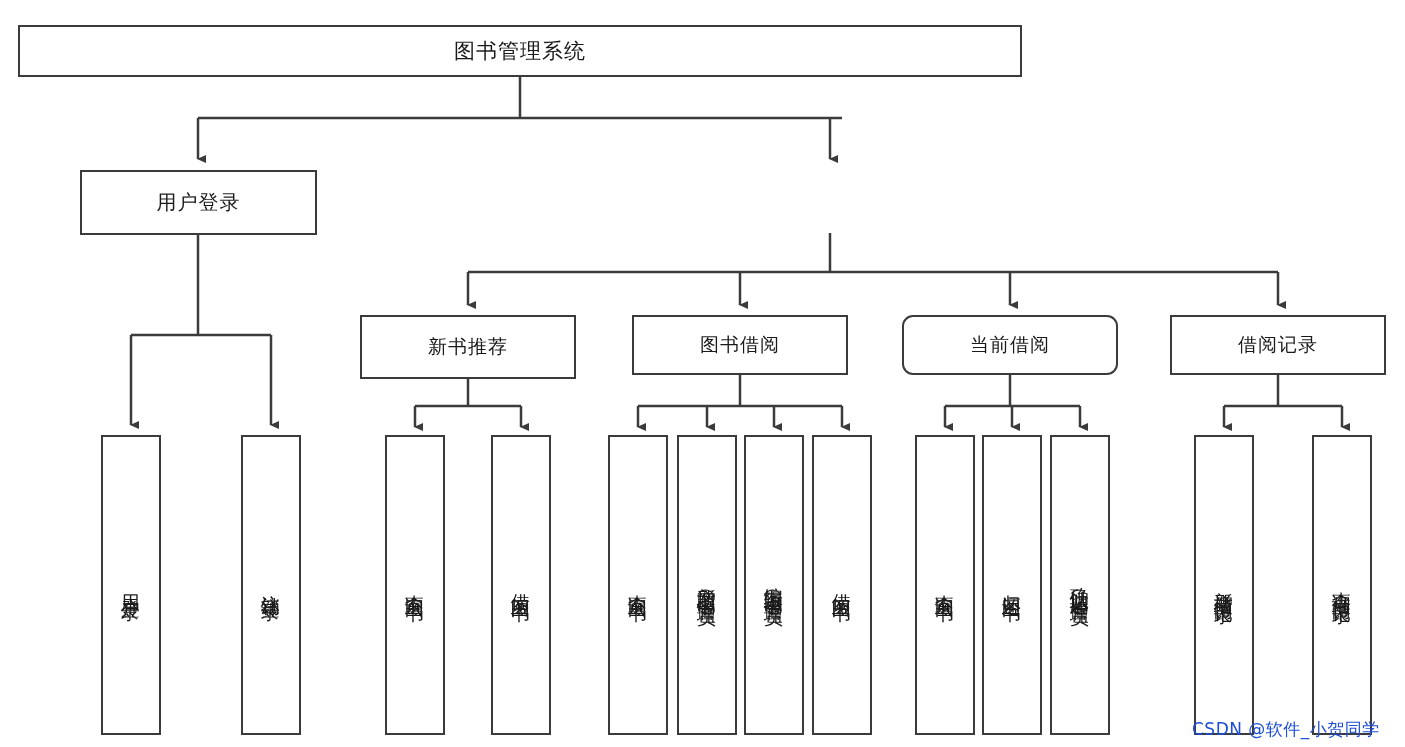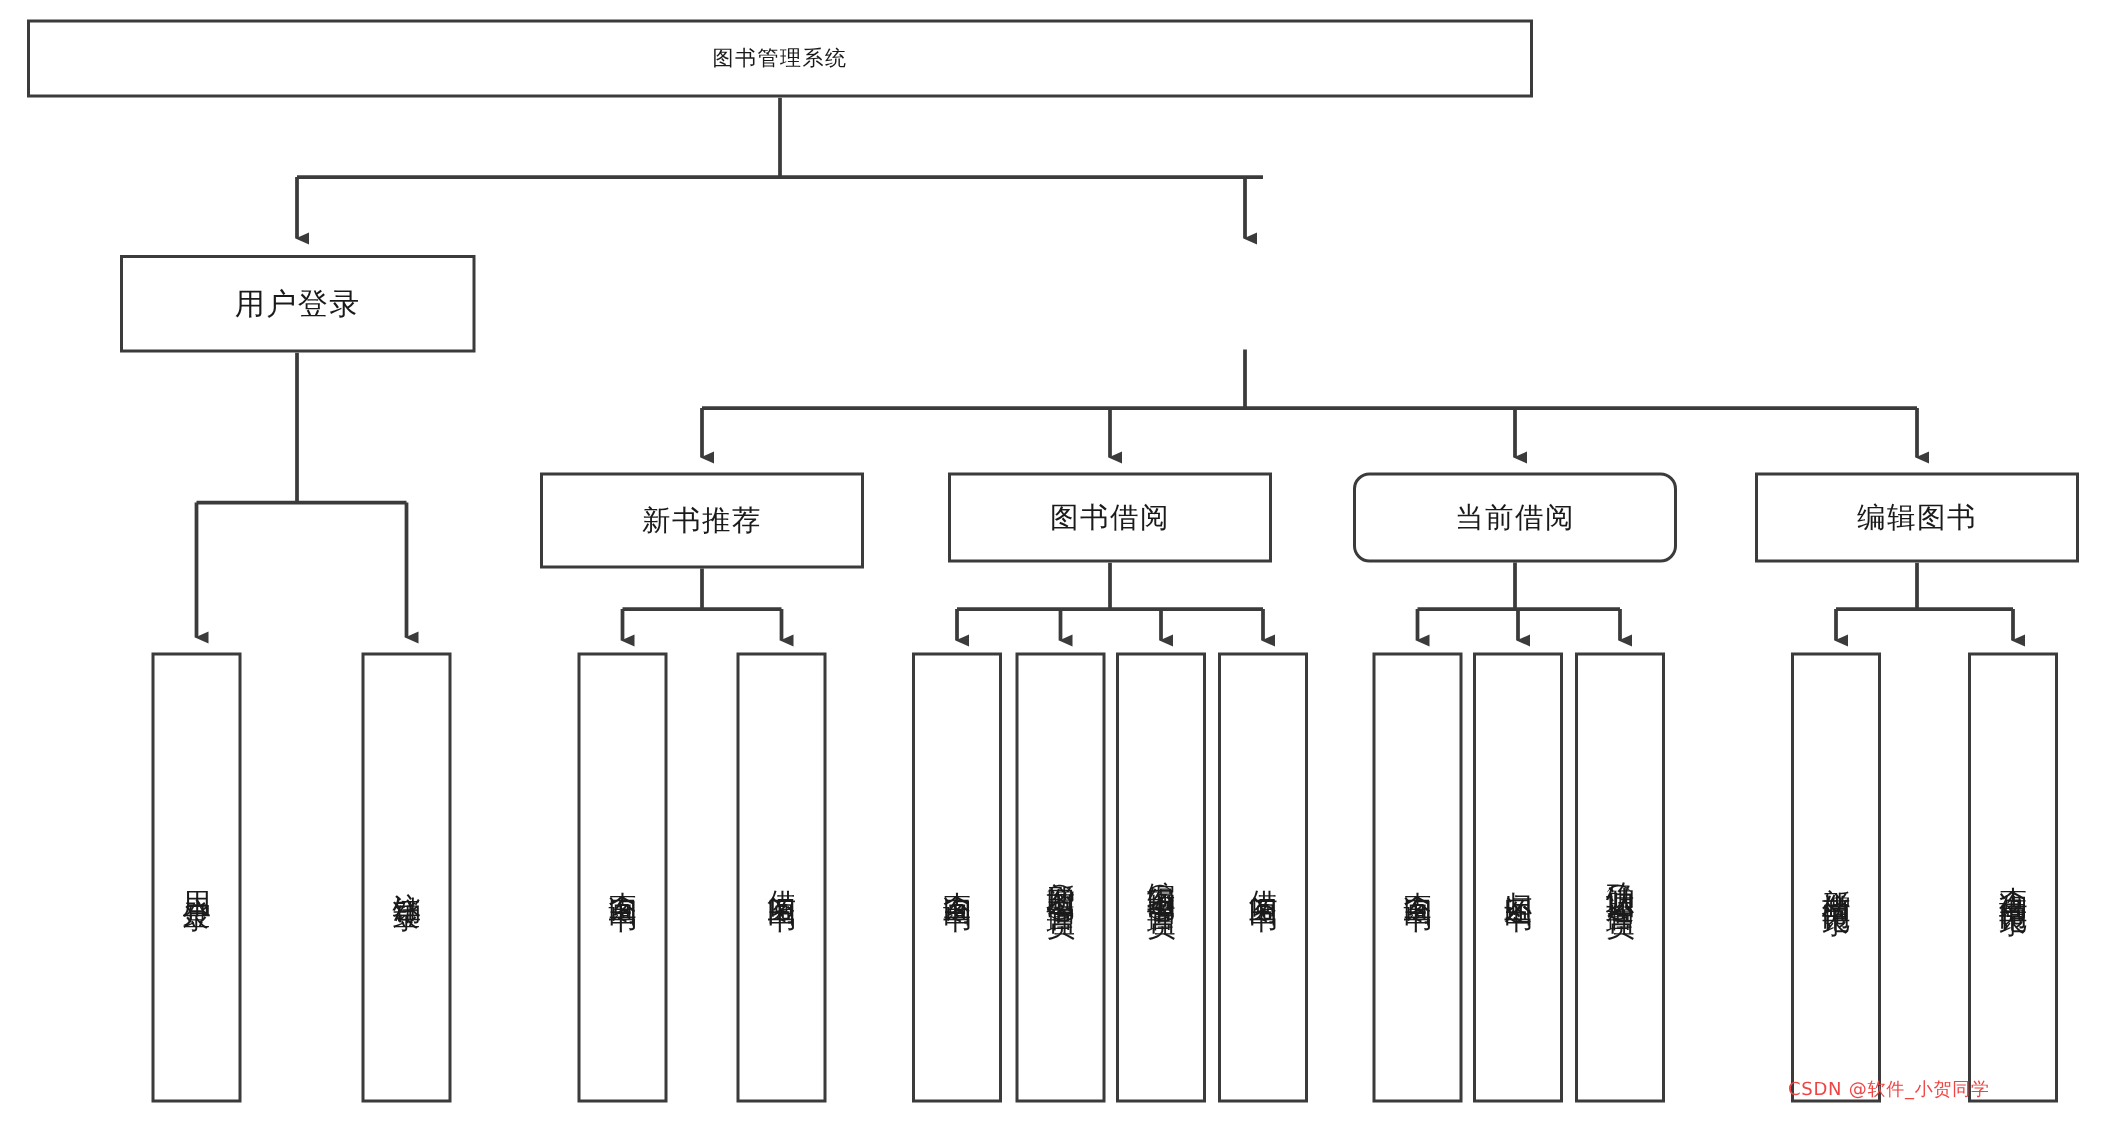--- a/index.html
+++ b/index.html
@@ -31,22 +31,23 @@
     border: 2.5px solid #3b3b3b;
     background: #ffffff;
     display: flex;
     align-items: center;
     justify-content: center;
     color: #1a1a1a;
     text-align: center;
     z-index: 2;
   }
   .node-root {
-    font-size: 14px;
+    font-size: 21px;
     letter-spacing: 1px;
+    margin-top: 12px;
   }
   .node-l1 {
     font-size: 20px;
     letter-spacing: 1px;
   }
   .node-l2 {
     font-size: 19px;
     letter-spacing: 1px;
   }
   .node-leaf {
@@ -58,22 +59,22 @@
   .vtext {
     writing-mode: vertical-rl;
     text-orientation: upright;
     line-height: 1.18;
     letter-spacing: 3px;
     white-space: normal;
     max-height: 100%;
   }
   .watermark {
     position: absolute;
-    font-size: 12px;
-    color: #ef4444;
+    font-size: 17px;
+    color: #1d4ed8;
     white-space: nowrap;
     z-index: 5;
     letter-spacing: 0.5px;
   }
 </style>
 </head>
 <body>
 
 <div id="diagram-canvas">
 
@@ -154,21 +155,21 @@
 
   <div class="node node-l2" style="left:632px; top:315px; width:216px; height:60px;">
     <span>图书借阅</span>
   </div>
 
   <div class="node node-l2" style="left:902px; top:315px; width:216px; height:60px;border-radius:11px;">
     <span>当前借阅</span>
   </div>
 
   <div class="node node-l2" style="left:1170px; top:315px; width:216px; height:60px;">
-    <span>编辑图书</span>
+    <span>借阅记录</span>
   </div>
 
   <div class="node node-leaf" style="left:101px; top:435px; width:60px; height:300px;">
     <span class="vtext">用户登录</span>
   </div>
 
   <div class="node node-leaf" style="left:241px; top:435px; width:60px; height:300px;">
     <span class="vtext">注销登录</span>
   </div>
 

